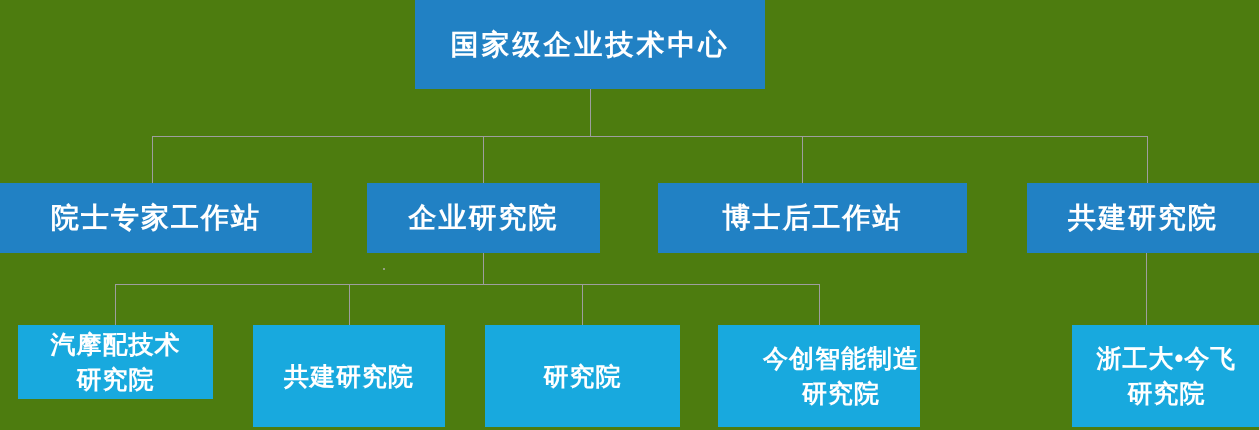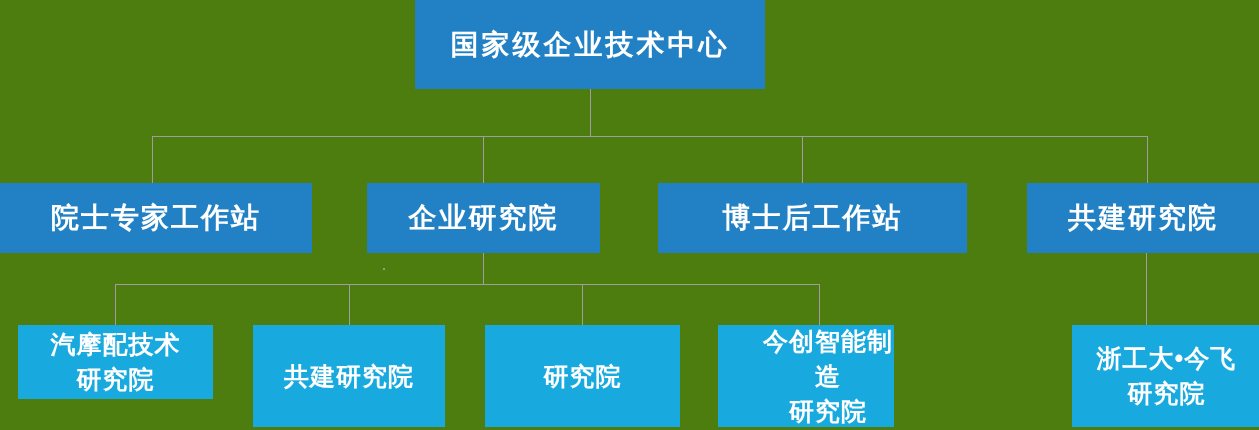--- a/index.html
+++ b/index.html
@@ -104,21 +104,21 @@
     <div class="line">汽摩配技术</div>
     <div class="line">研究院</div>
   </div>
   <div class="node lv3" style="left:253px; top:325px; width:192px; height:102px;">
     <div class="line">共建研究院</div>
 
   </div>
   <div class="node lv3" style="left:485px; top:325px; width:195px; height:102px;">
     <div class="line">研究院</div>
   </div>
-  <div class="node lv3" style="left:718px; top:325px; width:176px; height:102px;padding-left:44px;">
+  <div class="node lv3" style="left:718px; top:325px; width:202px; height:102px;padding-left:44px;">
     <div class="line">今创智能制造</div>
     <div class="line">研究院</div>
   </div>
   <div class="node lv3" style="left:1048px; top:325px; width:189px; height:102px;margin-left:24px;">
     <div class="line">浙工大•今飞</div>
     <div class="line">研究院</div>
   </div>
 
 </div>
 

